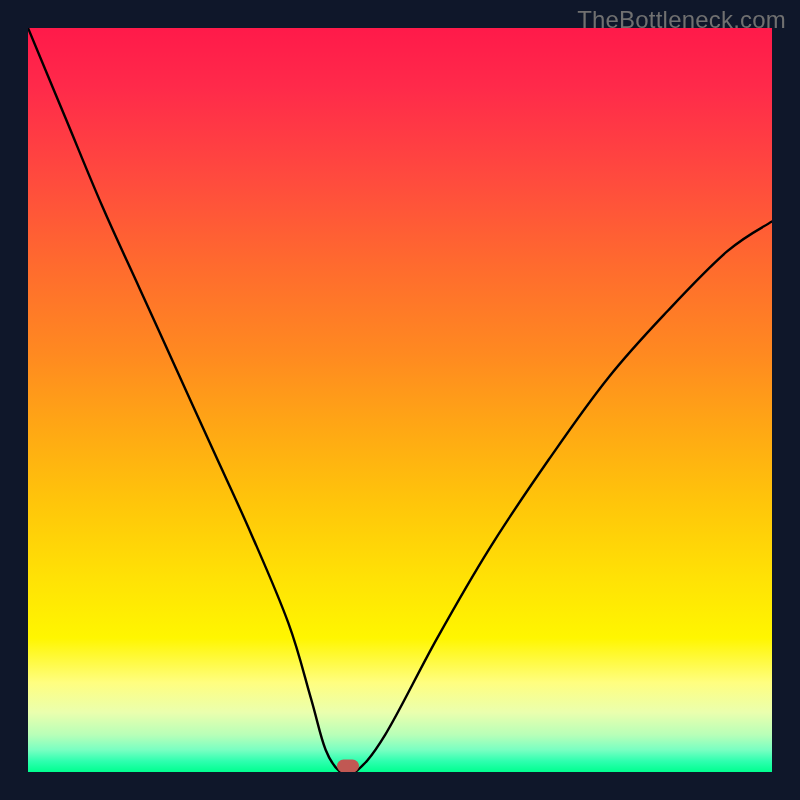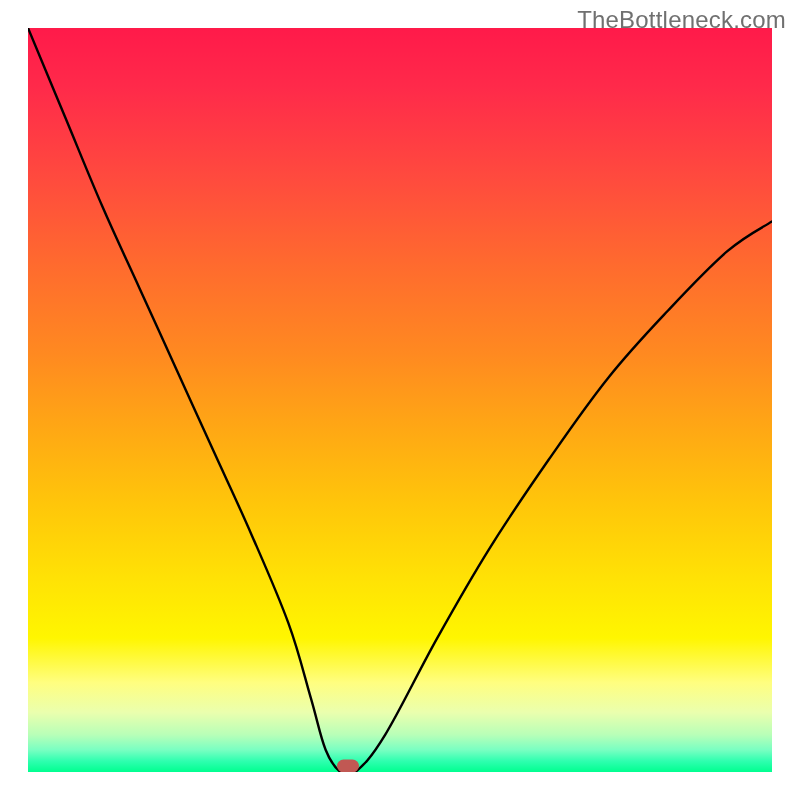--- a/index.html
+++ b/index.html
@@ -8,21 +8,21 @@
     width: 800px;
     height: 800px;
     overflow: hidden;
     background: #000;
     font-family: Arial, Helvetica, sans-serif;
   }
   .frame {
     position: relative;
     width: 800px;
     height: 800px;
-    background: #ffffff;
+    background: #0f172a;
   }
   .watermark {
     position: absolute;
     top: 6px;
     right: 14px;
     color: #707070;
     font-size: 24px;
     font-weight: 400;
     letter-spacing: 0.2px;
     z-index: 10;

